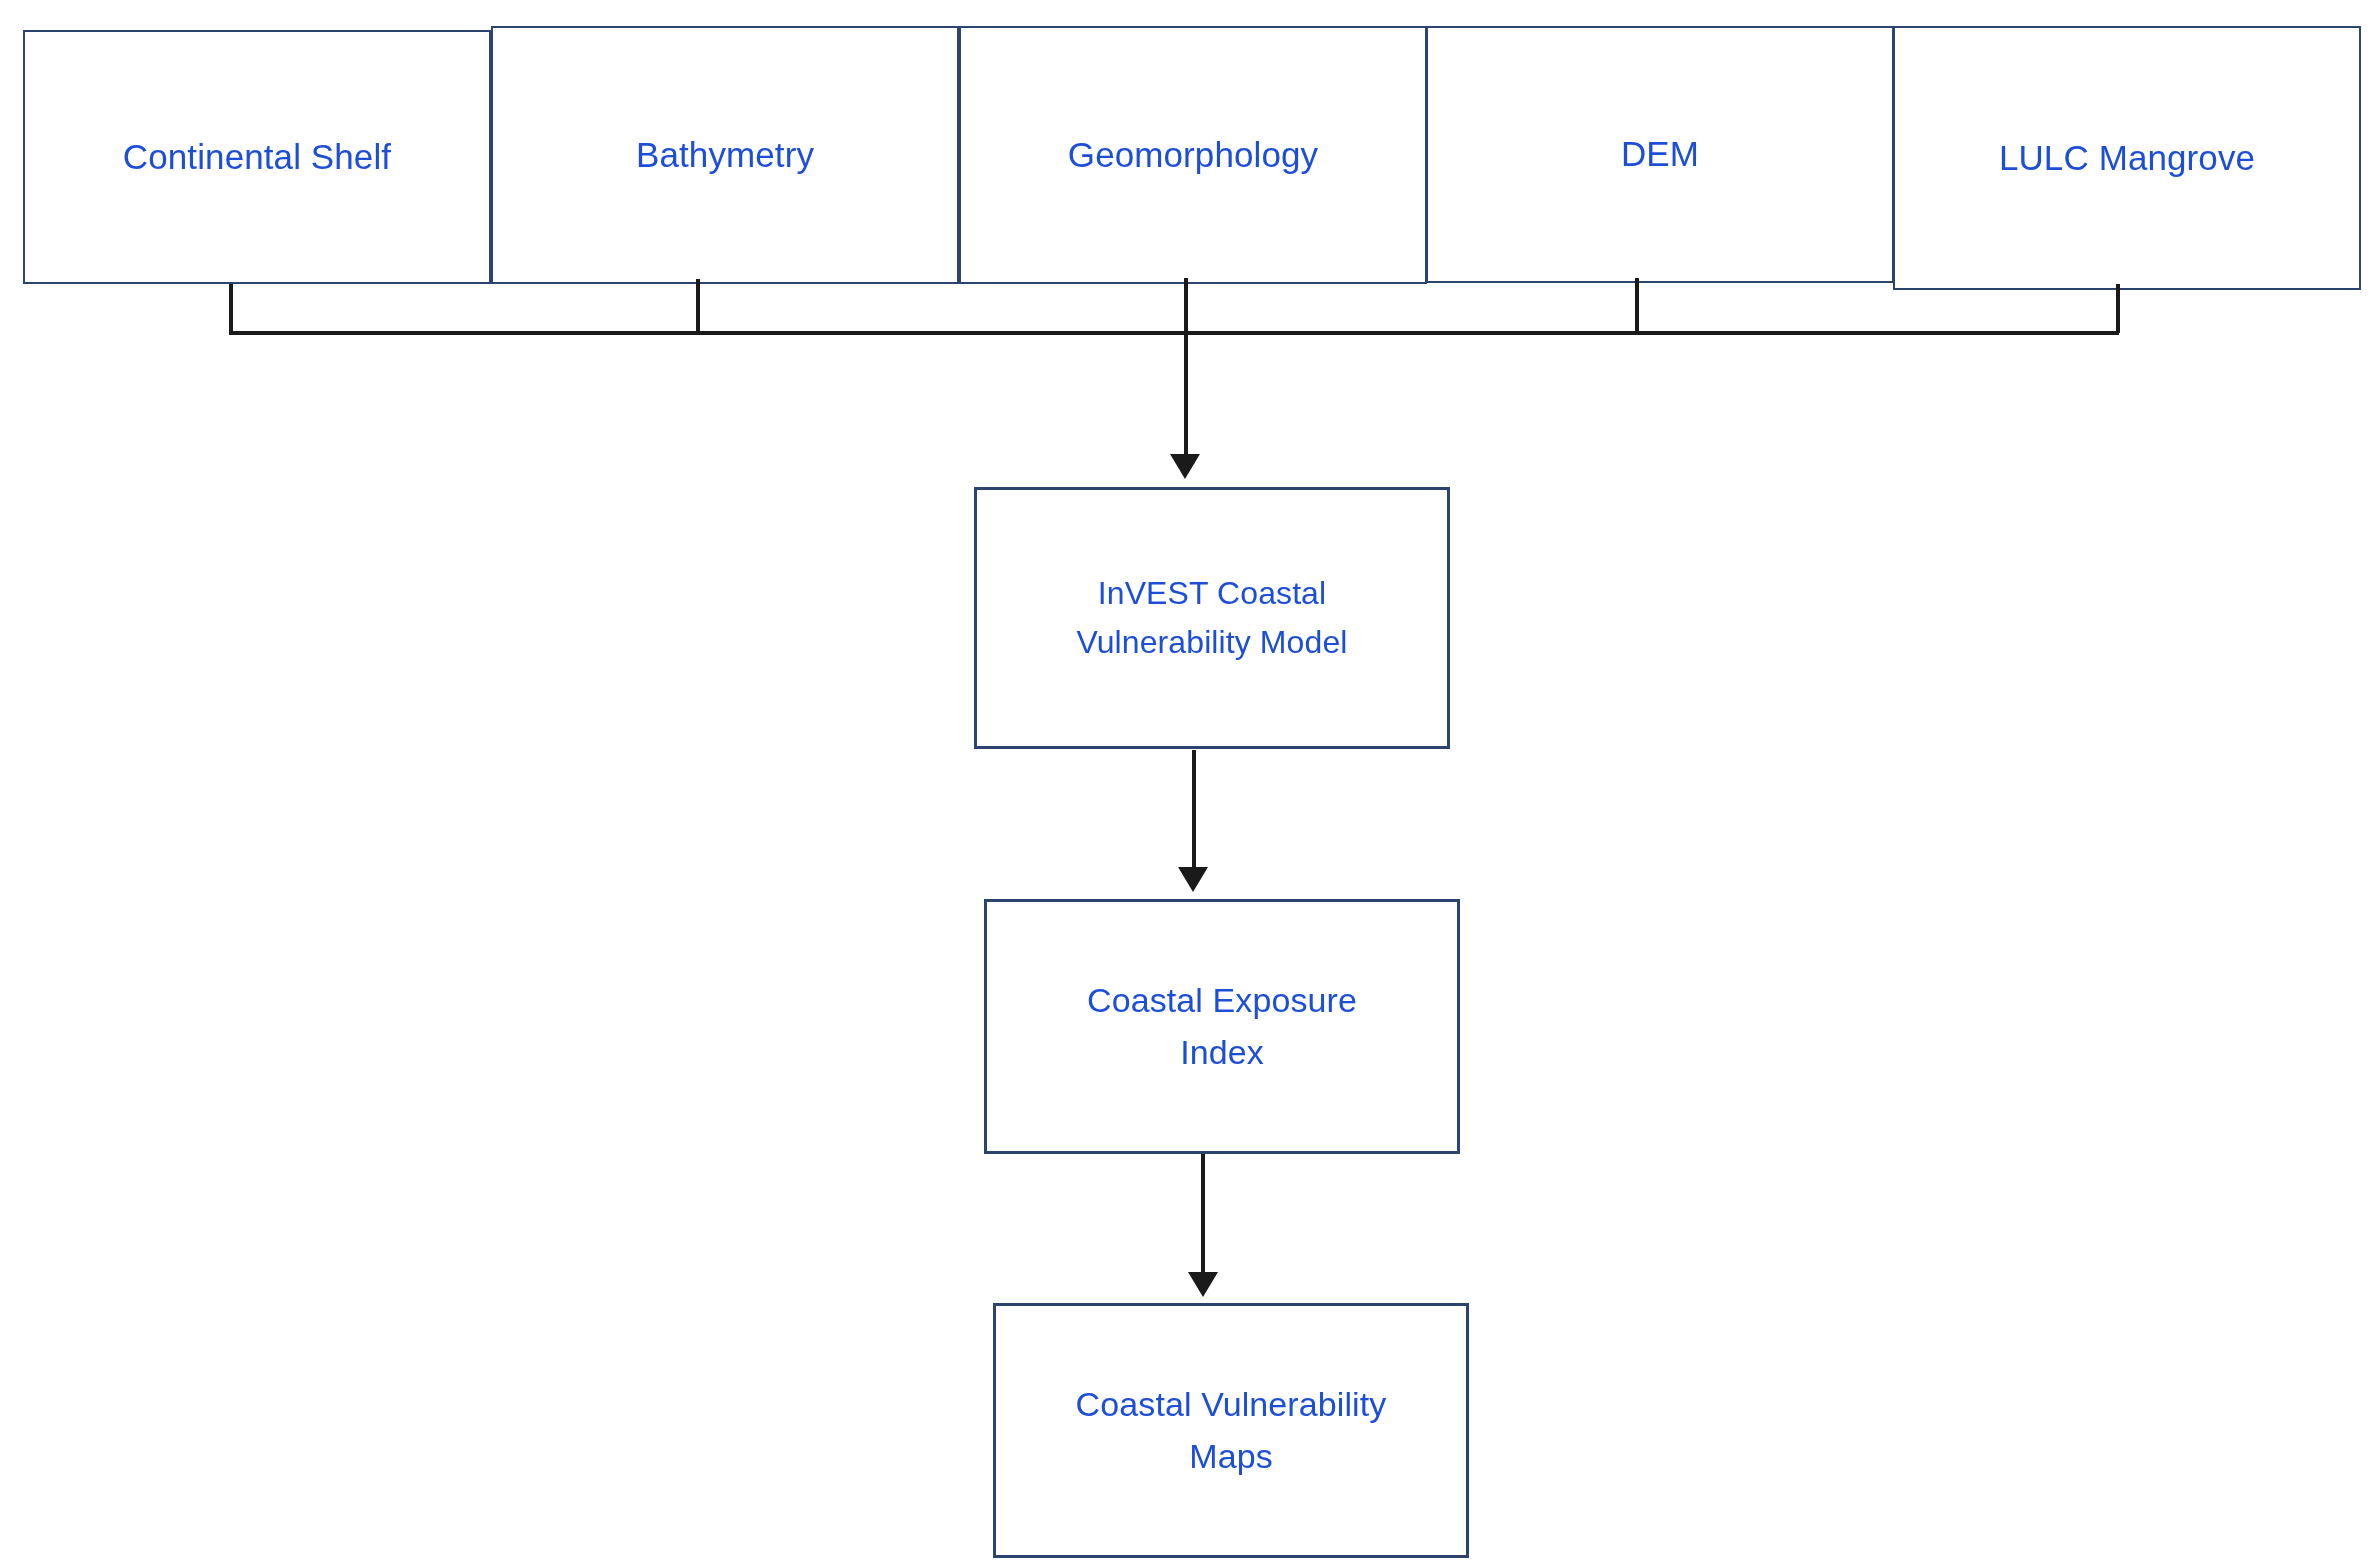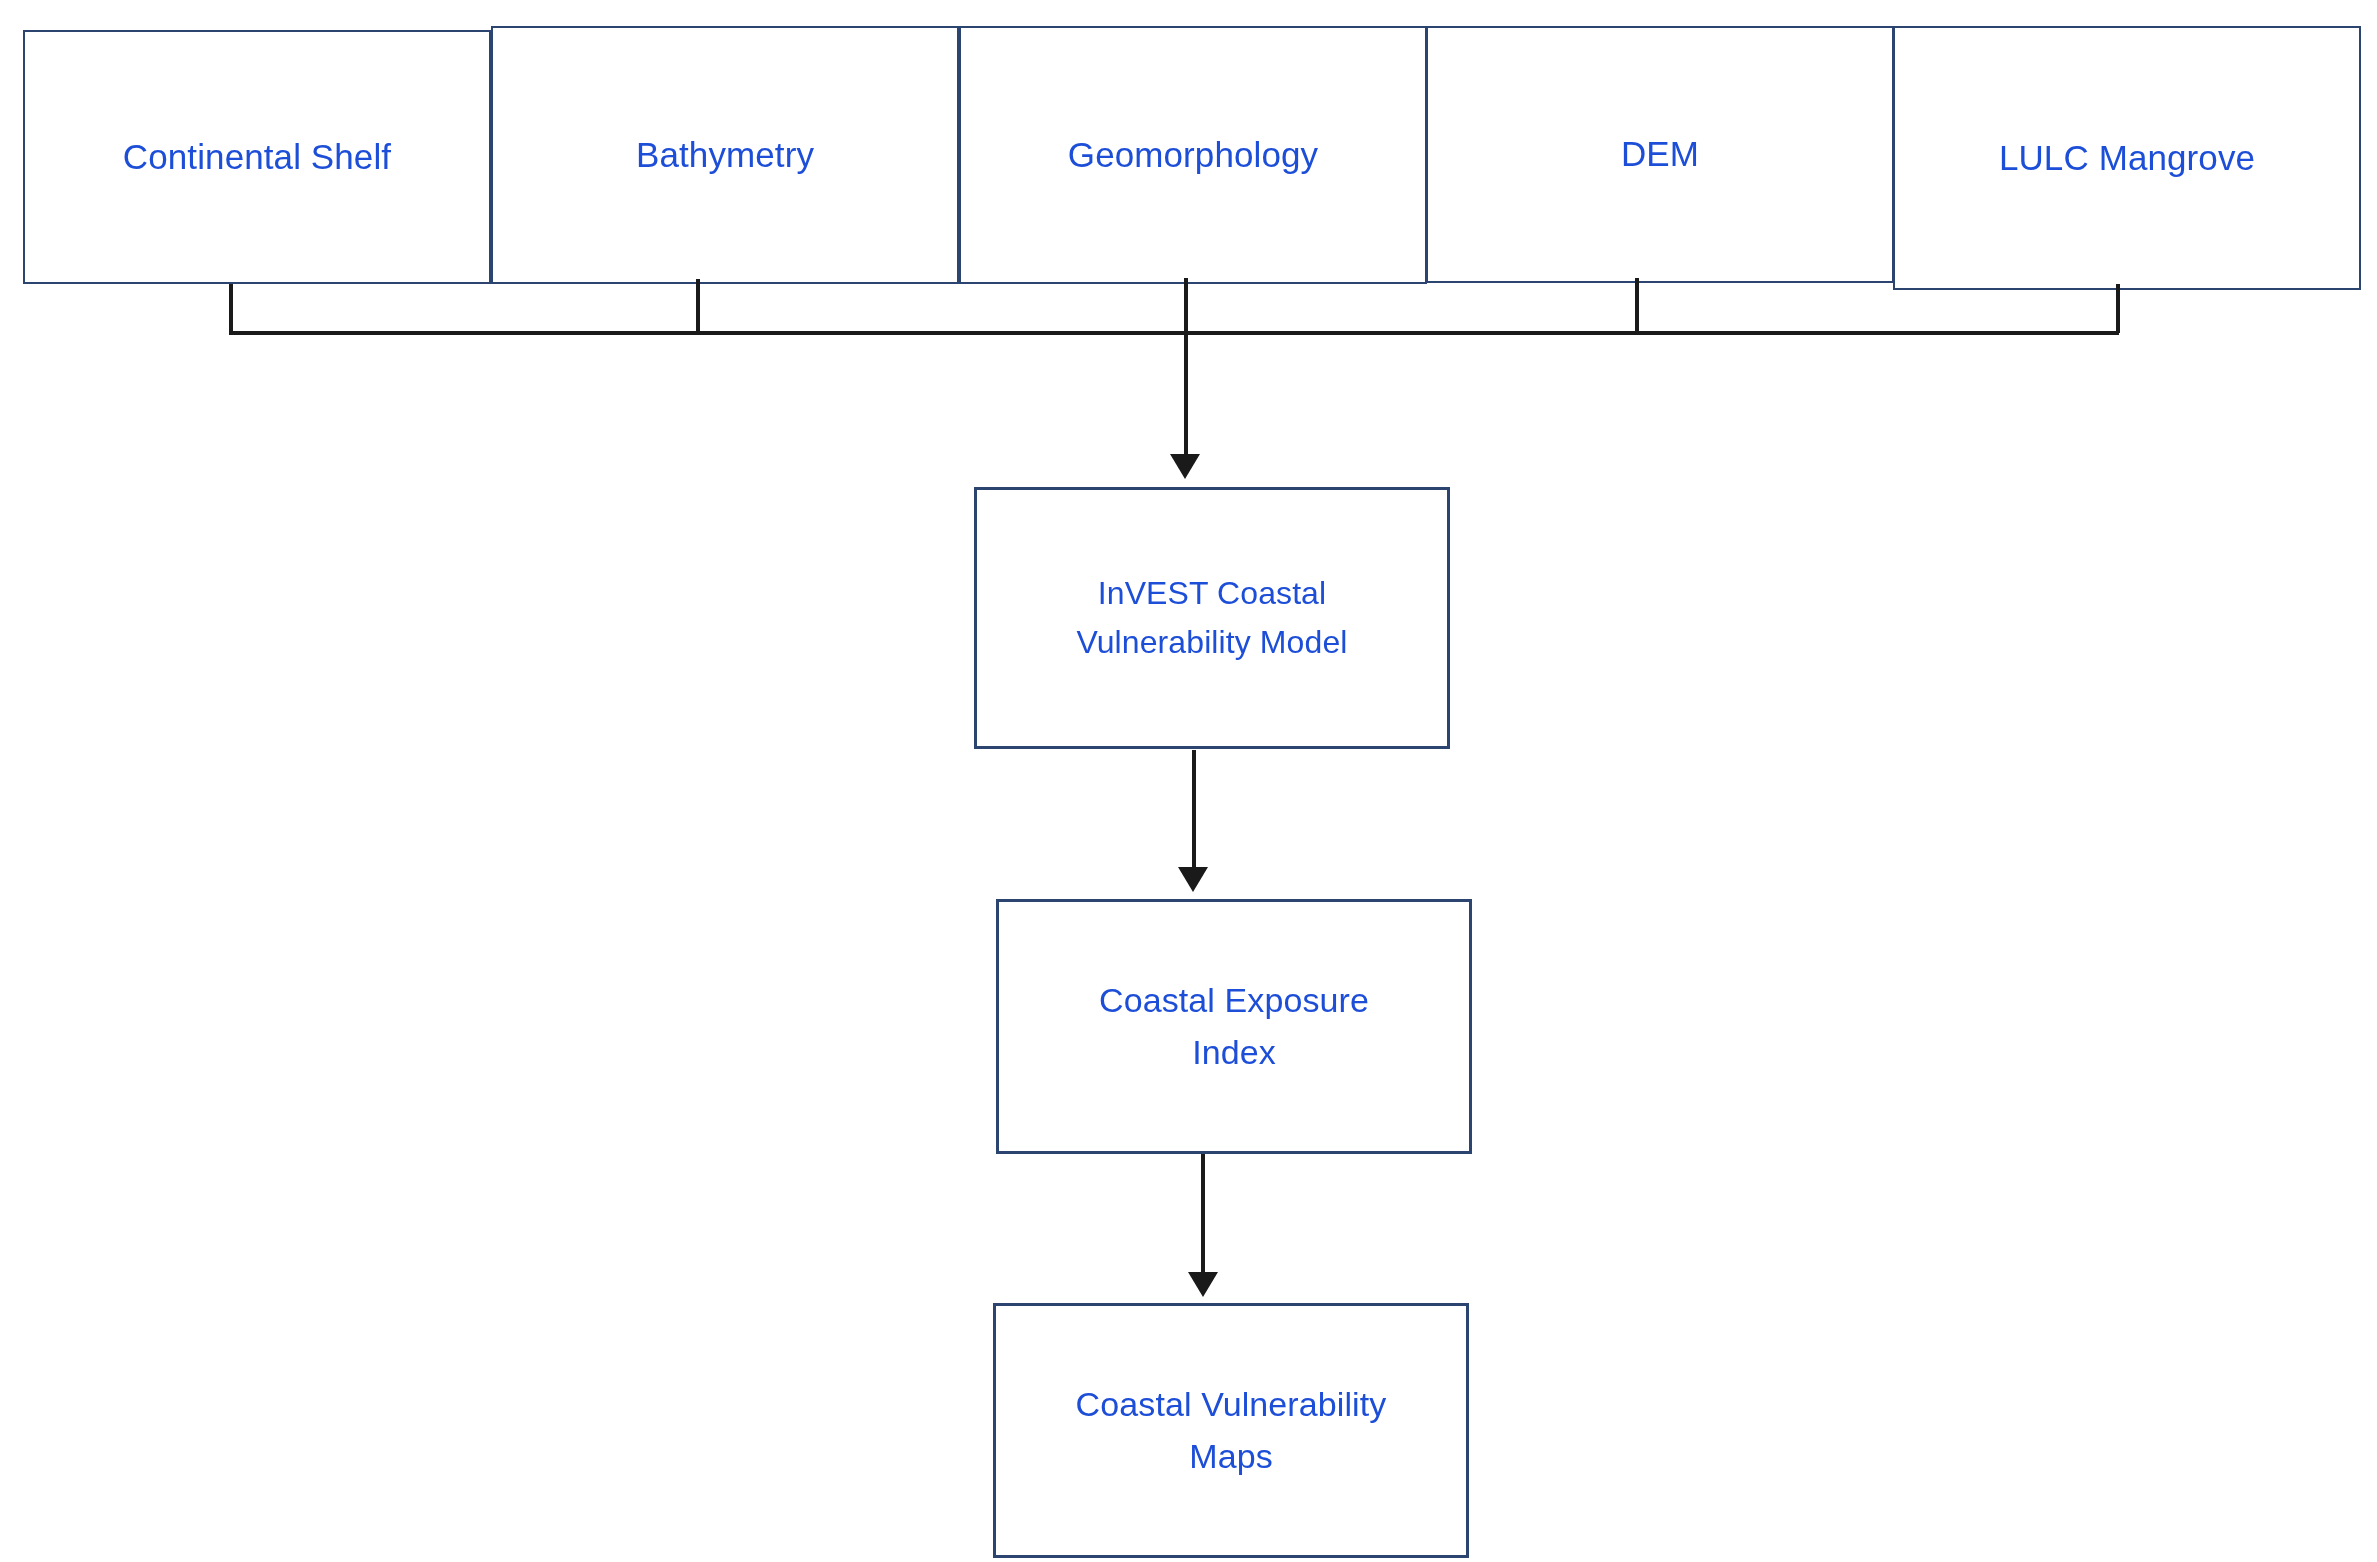--- a/index.html
+++ b/index.html
@@ -56,21 +56,21 @@
 
   
   #proc-model {
     left: 974px; top: 487px;
     width: 476px; height: 262px;
   }
   #proc-model .node-label { font-size: 32px; line-height: 1.52; }
 
   #proc-index {
     left: 984px; top: 899px;
-    width: 476px; height: 255px; margin-left: 12px;
+    width: 476px; height: 255px;
   }
   #proc-index .node-label { font-size: 34px; line-height: 1.52; }
 
   #proc-maps {
     left: 993px; top: 1303px;
     width: 476px; height: 255px; justify-content: center;
   }
   #proc-maps .node-label { font-size: 34px; line-height: 1.52; }
 
   

